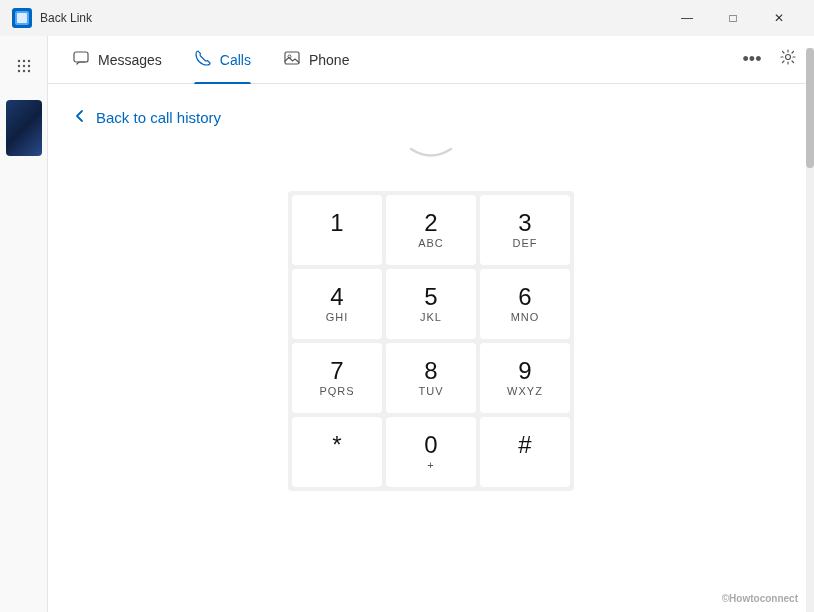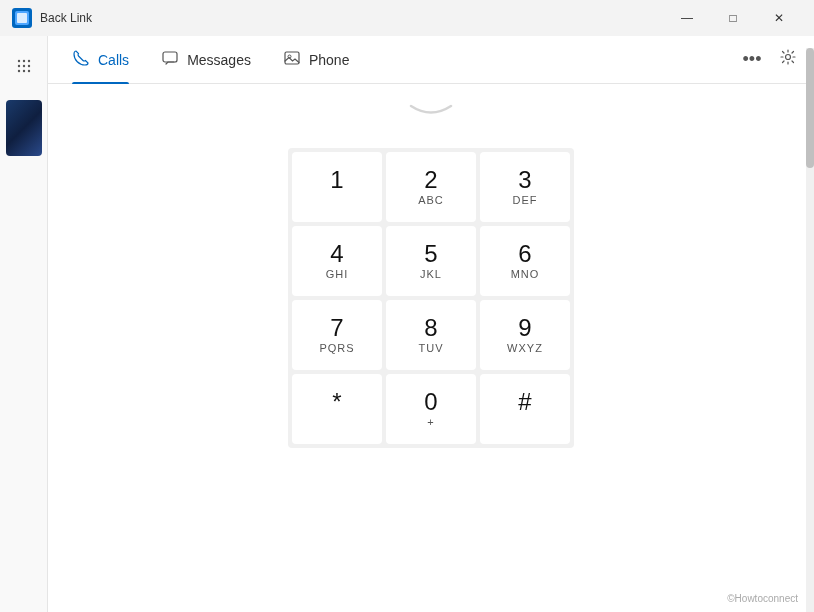--- a/index.html
+++ b/index.html
@@ -261,20 +261,21 @@
       border-radius: 4px;
     }
 
     
     .watermark {
       position: absolute;
       bottom: 8px;
       right: 16px;
       font-size: 10px;
       color: #aaa;
+      font-weight: bold;
     }
   </style>
 </head>
 <body>
 
 <div class="title-bar">
   <div class="title-bar-icon">
     <svg width="20" height="20" viewBox="0 0 20 20">
       <rect width="20" height="20" rx="3" fill="#0067c0"></rect>
       <rect x="3" y="3" width="14" height="14" rx="2" fill="#4da6ff"></rect>
@@ -304,36 +305,36 @@
         <circle cx="8" cy="13" r="1.2" fill="#555"></circle>
         <circle cx="13" cy="13" r="1.2" fill="#555"></circle>
       </svg>
     </button>
     <div class="phone-thumb"></div>
   </div>
 
   <div class="content-area">
 
     <div class="nav-tabs">
-      <button class="nav-tab active">
-        <span class="nav-tab-icon">
-          <svg width="18" height="18" viewBox="0 0 18 18" fill="none">
-            <path d="M4 2C4 2 2 2 2 5C2 11 7 16 13 16C16 16 16 14 16 14L13.5 11.5C13.5 11.5 12 12.5 11 11.5C10 10.5 7.5 8 6.5 7C5.5 6 6.5 4.5 6.5 4.5L4 2Z" stroke="#0067c0" stroke-width="1.2" fill="none"></path>
-          </svg>
-        </span>
-        <span>Calls</span>
-      </button>
       <button class="nav-tab">
         <span class="nav-tab-icon">
           <svg width="18" height="18" viewBox="0 0 18 18" fill="none">
             <rect x="2" y="3" width="14" height="10" rx="2" stroke="#555" stroke-width="1.2"></rect>
             <path d="M5 15L7 13H13" stroke="#555" stroke-width="1.2" stroke-linecap="round"></path>
           </svg>
         </span>
         <span>Messages</span>
+      </button>
+      <button class="nav-tab active">
+        <span class="nav-tab-icon">
+          <svg width="18" height="18" viewBox="0 0 18 18" fill="none">
+            <path d="M4 2C4 2 2 2 2 5C2 11 7 16 13 16C16 16 16 14 16 14L13.5 11.5C13.5 11.5 12 12.5 11 11.5C10 10.5 7.5 8 6.5 7C5.5 6 6.5 4.5 6.5 4.5L4 2Z" stroke="#0067c0" stroke-width="1.2" fill="none"></path>
+          </svg>
+        </span>
+        <span>Calls</span>
       </button>
       <button class="nav-tab">
         <span class="nav-tab-icon">
           <svg width="18" height="18" viewBox="0 0 18 18" fill="none">
             <rect x="2" y="3" width="14" height="12" rx="1.5" stroke="#555" stroke-width="1.2"></rect>
             <circle cx="6.5" cy="7.5" r="1.5" stroke="#555" stroke-width="1"></circle>
             <path d="M2 12L6 8.5L9.5 12L12 10L16 13.5" stroke="#555" stroke-width="1.2" stroke-linecap="round"></path>
           </svg>
         </span>
         <span>Phone</span>
@@ -347,20 +348,28 @@
           <svg width="18" height="18" viewBox="0 0 18 18" fill="none">
             <circle cx="9" cy="9" r="2.5" stroke="#555" stroke-width="1.2"></circle>
             <path d="M9 2V4M9 14V16M2 9H4M14 9H16M3.5 3.5L5 5M13 13L14.5 14.5M14.5 3.5L13 5M5 13L3.5 14.5" stroke="#555" stroke-width="1.2" stroke-linecap="round"></path>
           </svg>
         </span>
       </button>
     </div>
 
     <div class="page-content">
 
+      <button class="back-btn">
+        <span>
+          <svg width="16" height="16" viewBox="0 0 16 16" fill="none">
+            <path d="M10 3L5 8L10 13" stroke="#0067c0" stroke-width="1.8" stroke-linecap="round" stroke-linejoin="round"></path>
+          </svg>
+        </span>
+        <span>Back to call history</span>
+      </button>
 
       <div class="dial-display">
         <div class="dropdown-arrow">
           <svg width="50" height="22" viewBox="0 0 50 22">
             <path d="M5 5Q25 18 45 5" stroke="#999" stroke-width="2.5" fill="none" stroke-linecap="round"></path>
           </svg>
         </div>
       </div>
 
       <div class="dialpad" id="dialpad-container">

